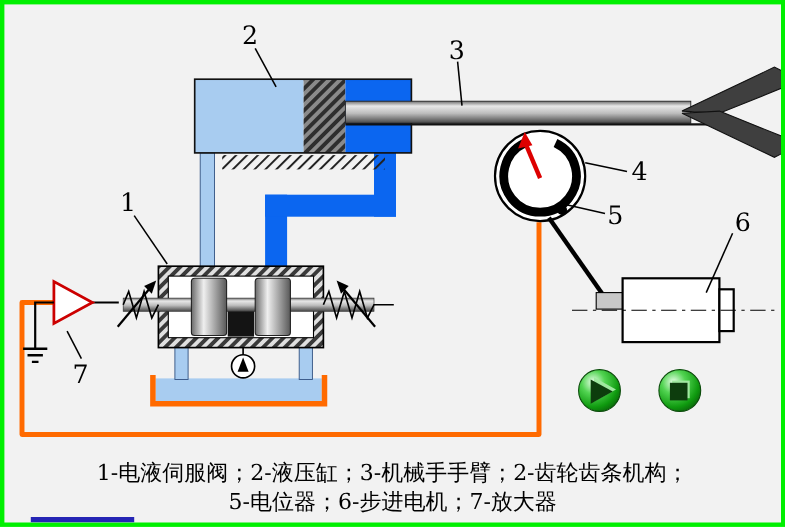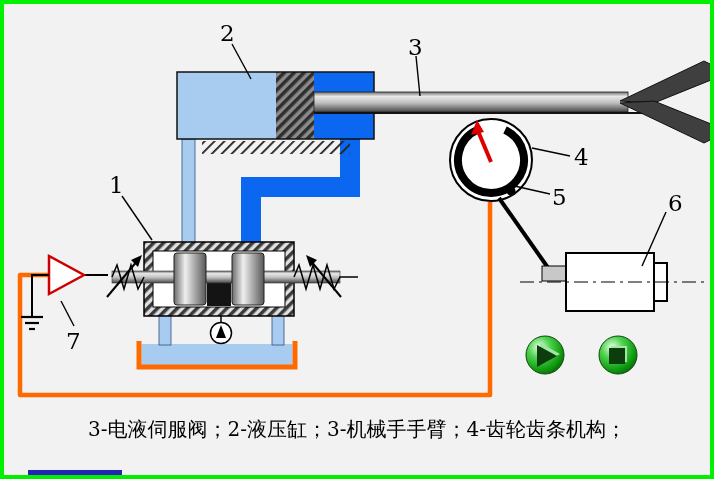--- a/index.html
+++ b/index.html
@@ -183,18 +183,19 @@
 
     <span class="num" style="left:105px;top:168px">1</span>
     <span class="num" style="left:216px;top:16px">2</span>
     <span class="num" style="left:404px;top:30px">3</span>
     <span class="num" style="left:570px;top:140px">4</span>
     <span class="num" style="left:548px;top:180px">5</span>
     <span class="num" style="left:664px;top:186px">6</span>
     <span class="num" style="left:62px;top:324px">7</span>
 
     <div class="caption">
-      <div>3-电液伺服阀；2-液压缸；3-机械手手臂；4-齿轮齿条机构；</div>
+      <div>1-电液伺服阀；2-液压缸；3-机械手手臂；2-齿轮齿条机构；</div>
+      <div>5-电位器；6-步进电机；7-放大器</div>
     </div>
 
     <div class="artifact"></div>
   </div>
 </div>
 
 </body></html>

